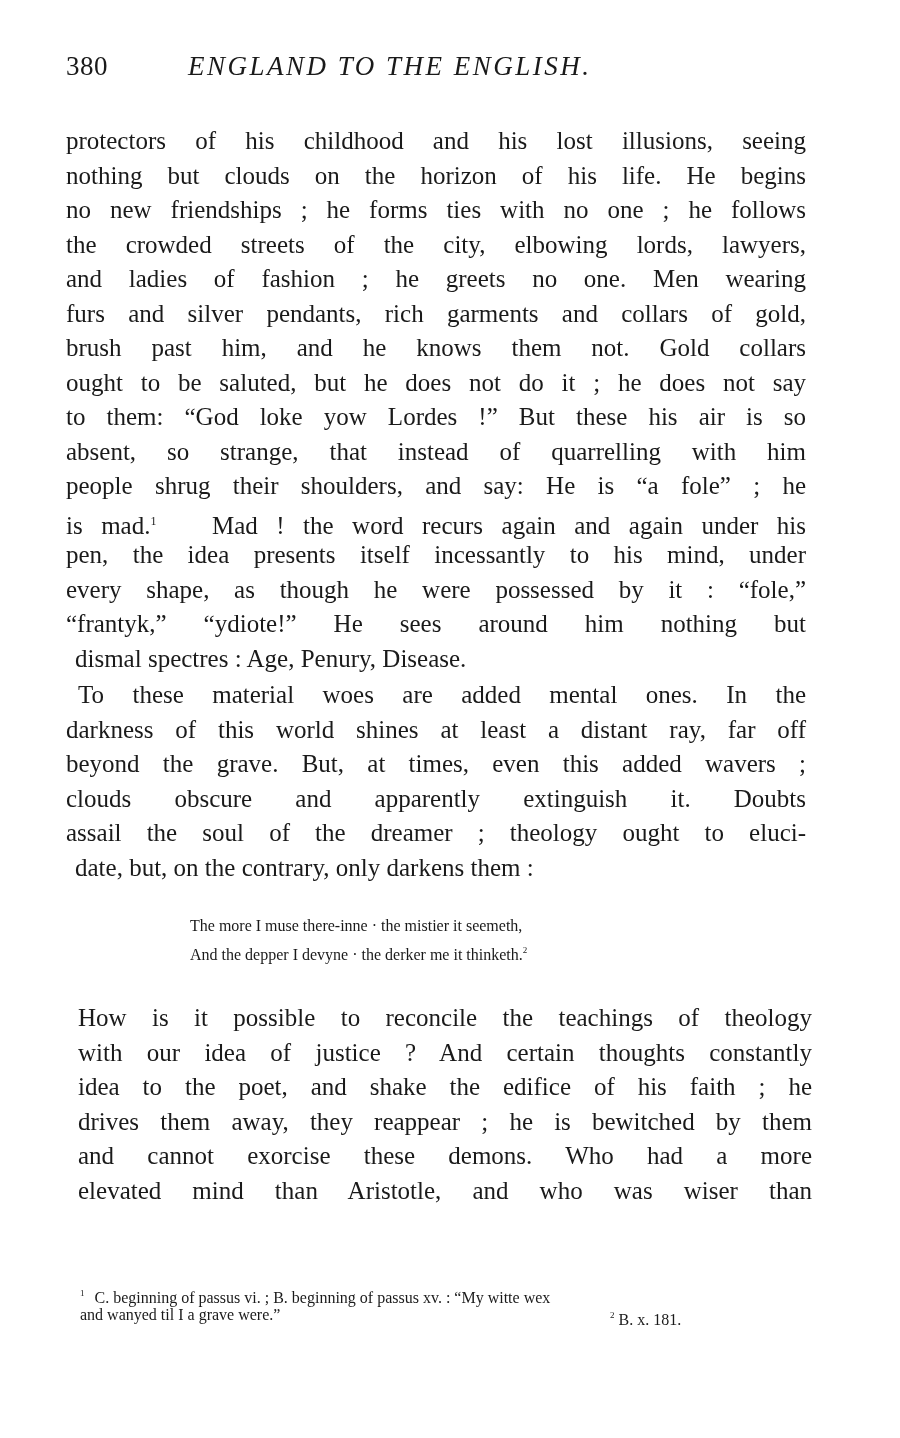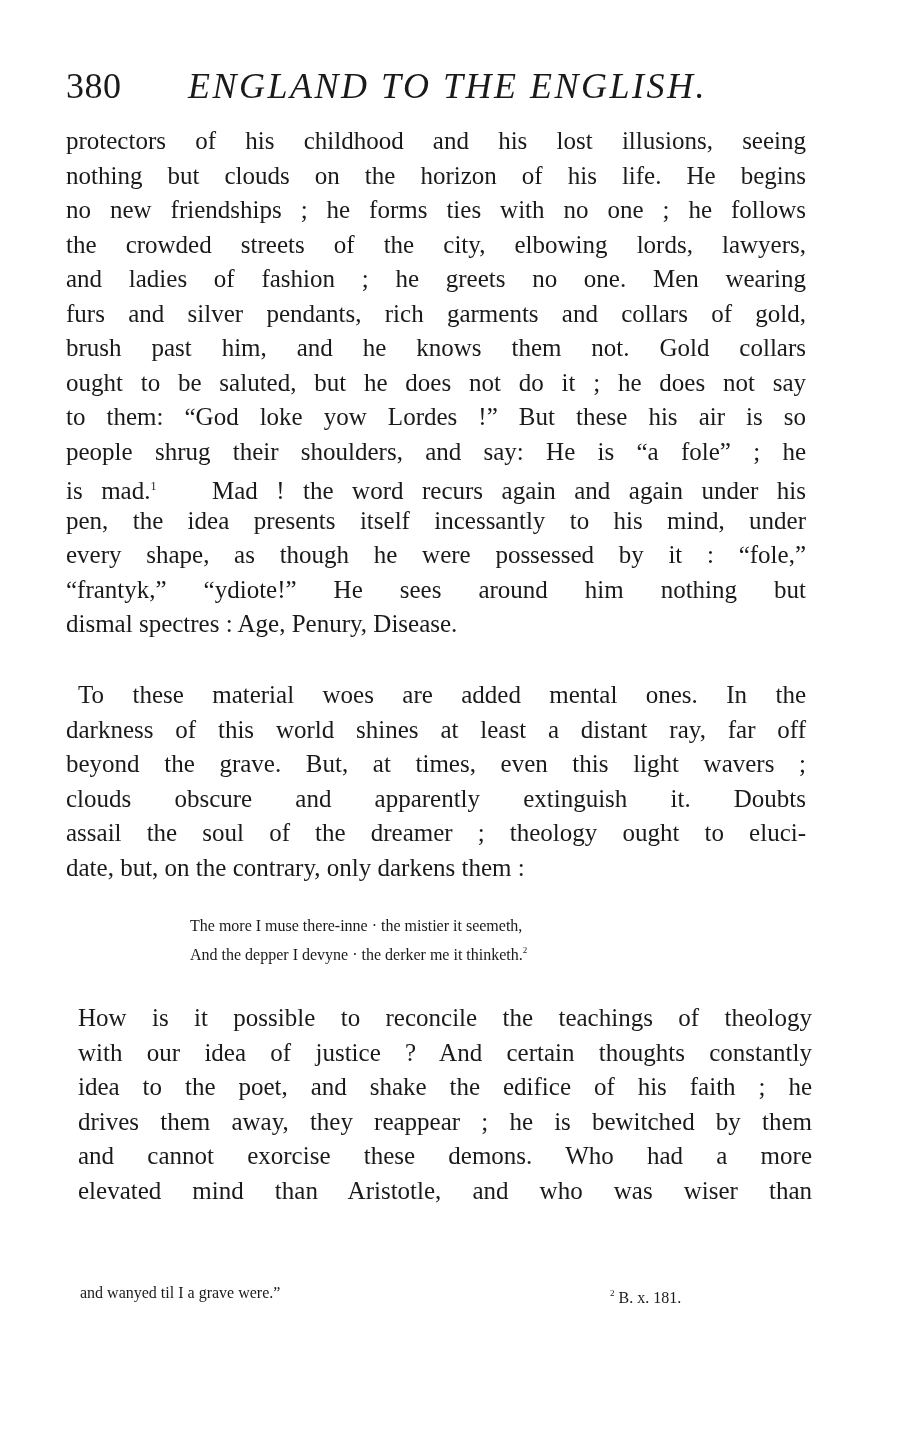--- a/index.html
+++ b/index.html
@@ -3,36 +3,36 @@
 <meta charset="utf-8">
 <style>
   html, body { margin: 0; padding: 0; background: #ffffff; }
   body {
     width: 900px; height: 1438px; position: relative; overflow: hidden;
     font-family: "Liberation Serif", "DejaVu Serif", serif;
     color: #1a1a1a;
   }
   .header {
     position: absolute; left: 66px; top: 46px; width: 780px; height: 40px;
-    font-size: 36px; line-height: 40px; margin-top: 20px;
+    font-size: 27px; line-height: 40px;
   }
   .page-num { position: absolute; left: 0; top: 0; letter-spacing: 0.5px; }
   .running-title {
     position: absolute; left: 122px; top: 0; font-style: italic;
     letter-spacing: 2.5px;
   }
   .para {
     position: absolute; left: 66px; width: 740px; margin: 0;
     font-size: 25px;
   }
   .line {
     display: block; height: 34.5px; line-height: 34.5px; white-space: nowrap;
     text-align: justify; text-align-last: justify;
   }
-  .line.last { text-align-last: left; }
+  .line.last { text-align-last: left; margin-left: 9px; }
   .line.indent { padding-left: 12px; }
   .p1 { top: 124px; }
   .p2 { top: 678px; }
   .quote {
     position: absolute; left: 190px; top: 914px; width: 540px;
     font-size: 16px;
   }
   .quote .qline { display: block; height: 24px; line-height: 24px; white-space: nowrap; }
   .p3 { top: 1001px; left: 78px; width: 734px; }
   .sup { font-size: 12px; vertical-align: 9px; }
@@ -55,46 +55,48 @@
 <div class="para p1">
   <span class="line">protectors of his childhood and his lost illusions, seeing</span>
   <span class="line">nothing but clouds on the horizon of his life. He begins</span>
   <span class="line">no new friendships ; he forms ties with no one ; he follows</span>
   <span class="line">the crowded streets of the city, elbowing lords, lawyers,</span>
   <span class="line">and ladies of fashion ; he greets no one. Men wearing</span>
   <span class="line">furs and silver pendants, rich garments and collars of gold,</span>
   <span class="line">brush past him, and he knows them not. Gold collars</span>
   <span class="line">ought to be saluted, but he does not do it ; he does not say</span>
   <span class="line">to them: “God loke yow Lordes !” But these his air is so</span>
+  <span class="line">absent, so strange, that instead of quarrelling with him</span>
   <span class="line">people shrug their shoulders, and say: He is “a fole” ; he</span>
   <span class="line"><span>is mad.</span><span class="sup">1</span>&nbsp;&nbsp;&nbsp;<span>Mad ! the word recurs again and again under his</span></span>
   <span class="line">pen, the idea presents itself incessantly to his mind, under</span>
   <span class="line">every shape, as though he were possessed by it : “fole,”</span>
   <span class="line">“frantyk,” “ydiote!” He sees around him nothing but</span>
   <span class="line last">dismal spectres : Age, Penury, Disease.</span>
 </div>
 
 <div class="para p2">
   <span class="line indent">To these material woes are added mental ones. In the</span>
   <span class="line">darkness of this world shines at least a distant ray, far off</span>
-  <span class="line">beyond the grave. But, at times, even this light wavers ;</span>
+  <span class="line">beyond the grave. But, at times, even this added wavers ;</span>
   <span class="line">clouds obscure and apparently extinguish it. Doubts</span>
   <span class="line">assail the soul of the dreamer ; theology ought to eluci-</span>
   <span class="line last">date, but, on the contrary, only darkens them :</span>
 </div>
 
 <div class="quote">
   <span class="qline">The more I muse there-inne · the mistier it seemeth,</span>
   <span class="qline"><span>And the depper I devyne · the derker me it thinketh.</span><span class="sup-small">2</span></span>
 </div>
 
 <div class="para p3">
   <span class="line">How is it possible to reconcile the teachings of theology</span>
   <span class="line">with our idea of justice ? And certain thoughts constantly</span>
   <span class="line">idea to the poet, and shake the edifice of his faith ; he</span>
   <span class="line">drives them away, they reappear ; he is bewitched by them</span>
   <span class="line">and cannot exorcise these demons. Who had a more</span>
   <span class="line">elevated mind than Aristotle, and who was wiser than</span>
 </div>
 
 <div class="footnotes">
+  <span class="fline"><span class="sup-small">1</span><span class="fn1-text">C. beginning of passus vi. ; B. beginning of passus xv. : “My witte wex</span></span>
   <span class="fline"><span>and wanyed til I a grave were.”</span><span class="fn2"><span class="sup-small">2</span> <span>B. x. 181.</span></span></span>
 </div>
 
 </body></html>

